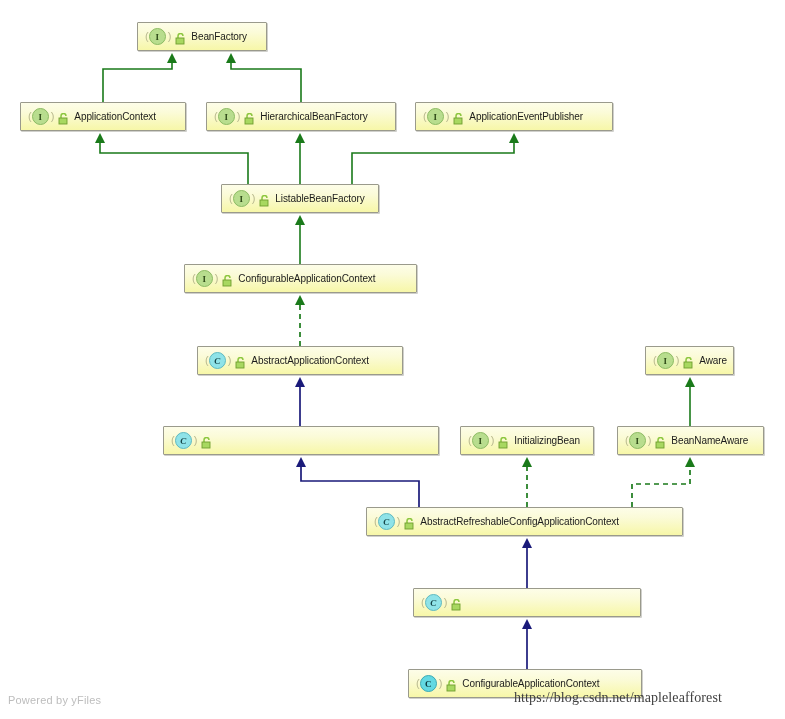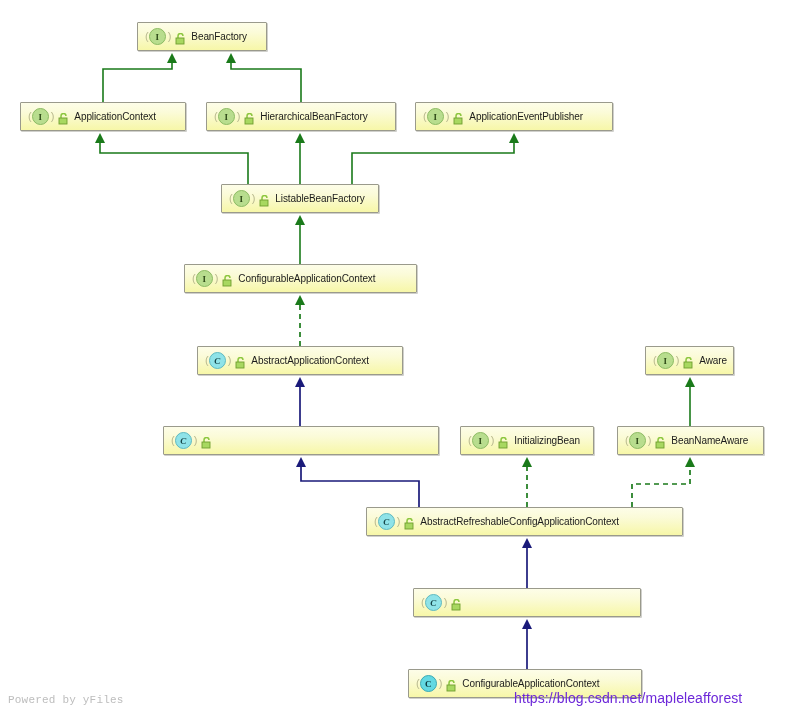--- a/index.html
+++ b/index.html
@@ -102,31 +102,31 @@
     font-family: "Liberation Sans", sans-serif;
     letter-spacing: -0.1px;
   }
 
   #footer-credit {
     position: absolute;
     left: 8px;
     top: 694px;
     font-size: 11px;
     color: #bdbdbd;
-    font-family: Liberation Mono, monospace;
+    font-family: Liberation Sans, sans-serif;
     letter-spacing: 0.2px;
   }
 
   #watermark {
     position: absolute;
     left: 514px;
     top: 690px;
     font-size: 14px;
-    color: #6d28d9;
-    font-family: Liberation Sans, sans-serif;
+    color: #404040;
+    font-family: Liberation Serif, serif;
     letter-spacing: 0.1px;
     white-space: nowrap;
   }
 </style>
 </head>
 <body>
 
 <div id="diagram-canvas">
 
   <svg id="edge-layer" width="785" height="719" viewBox="0 0 785 719" xmlns="http://www.w3.org/2000/svg">

